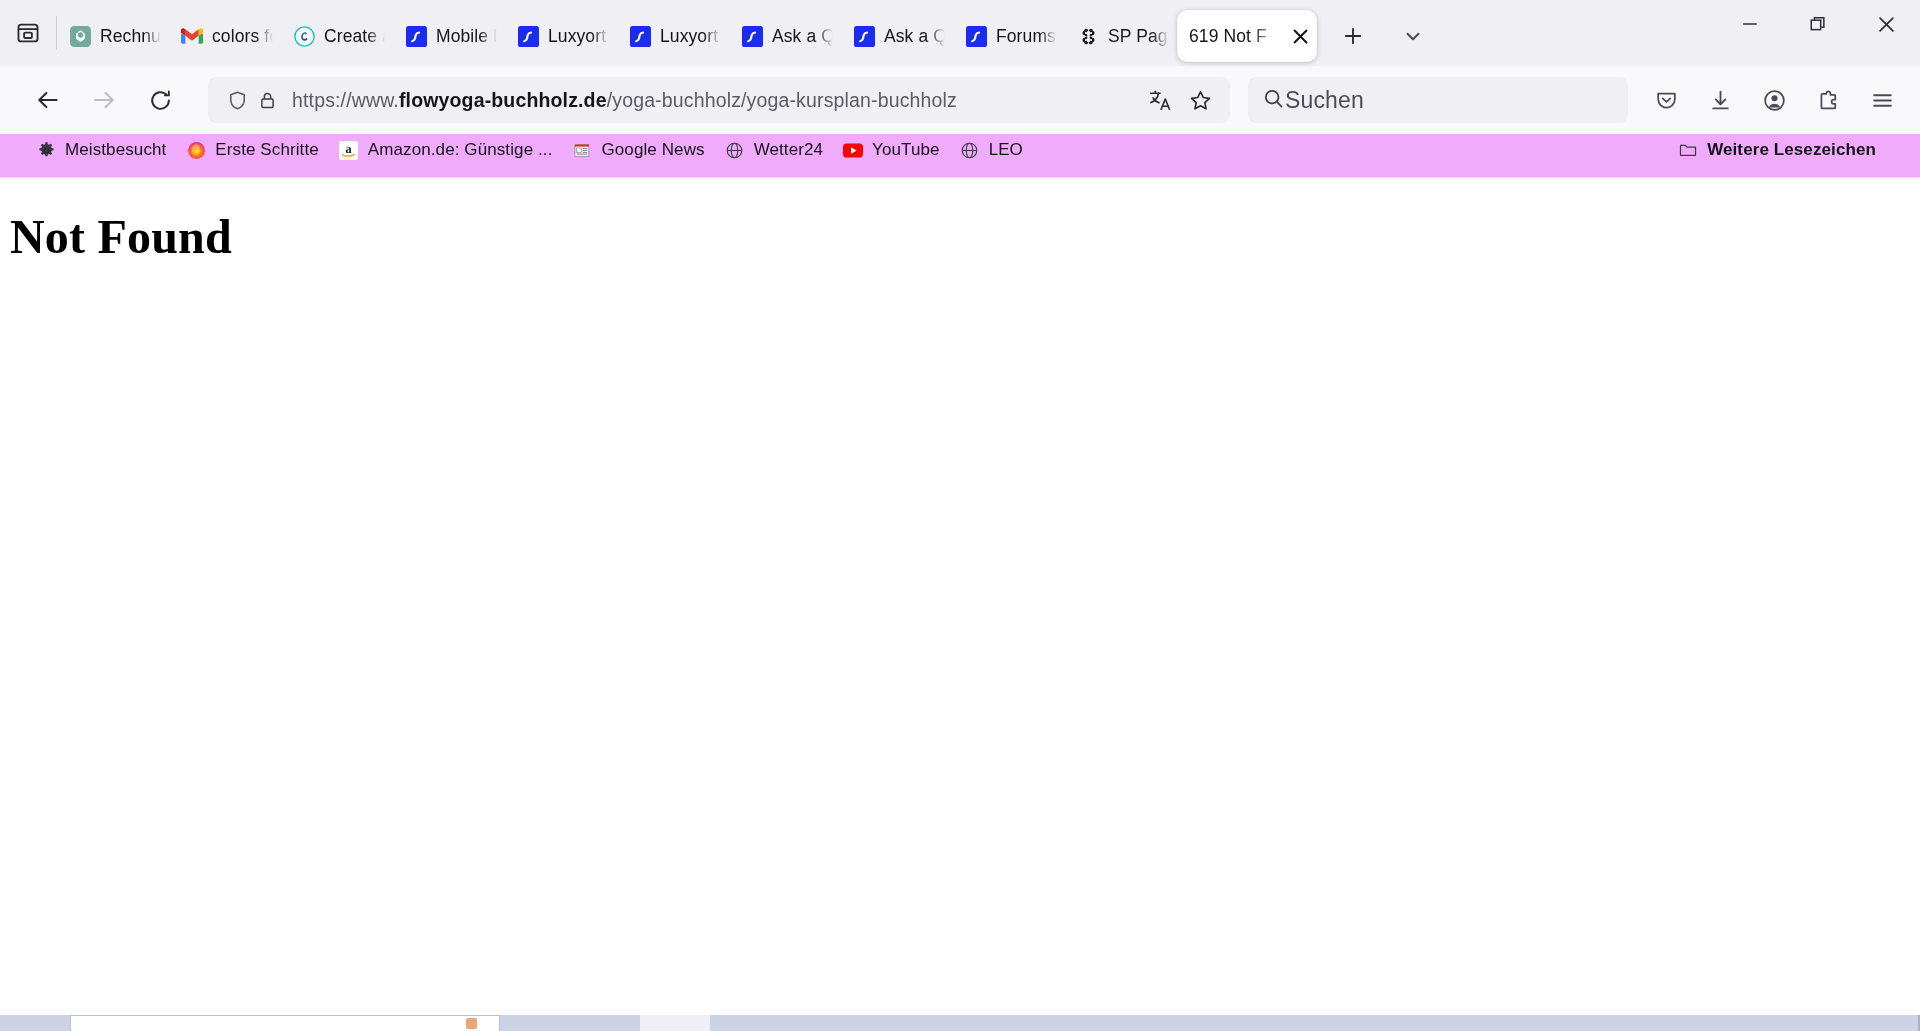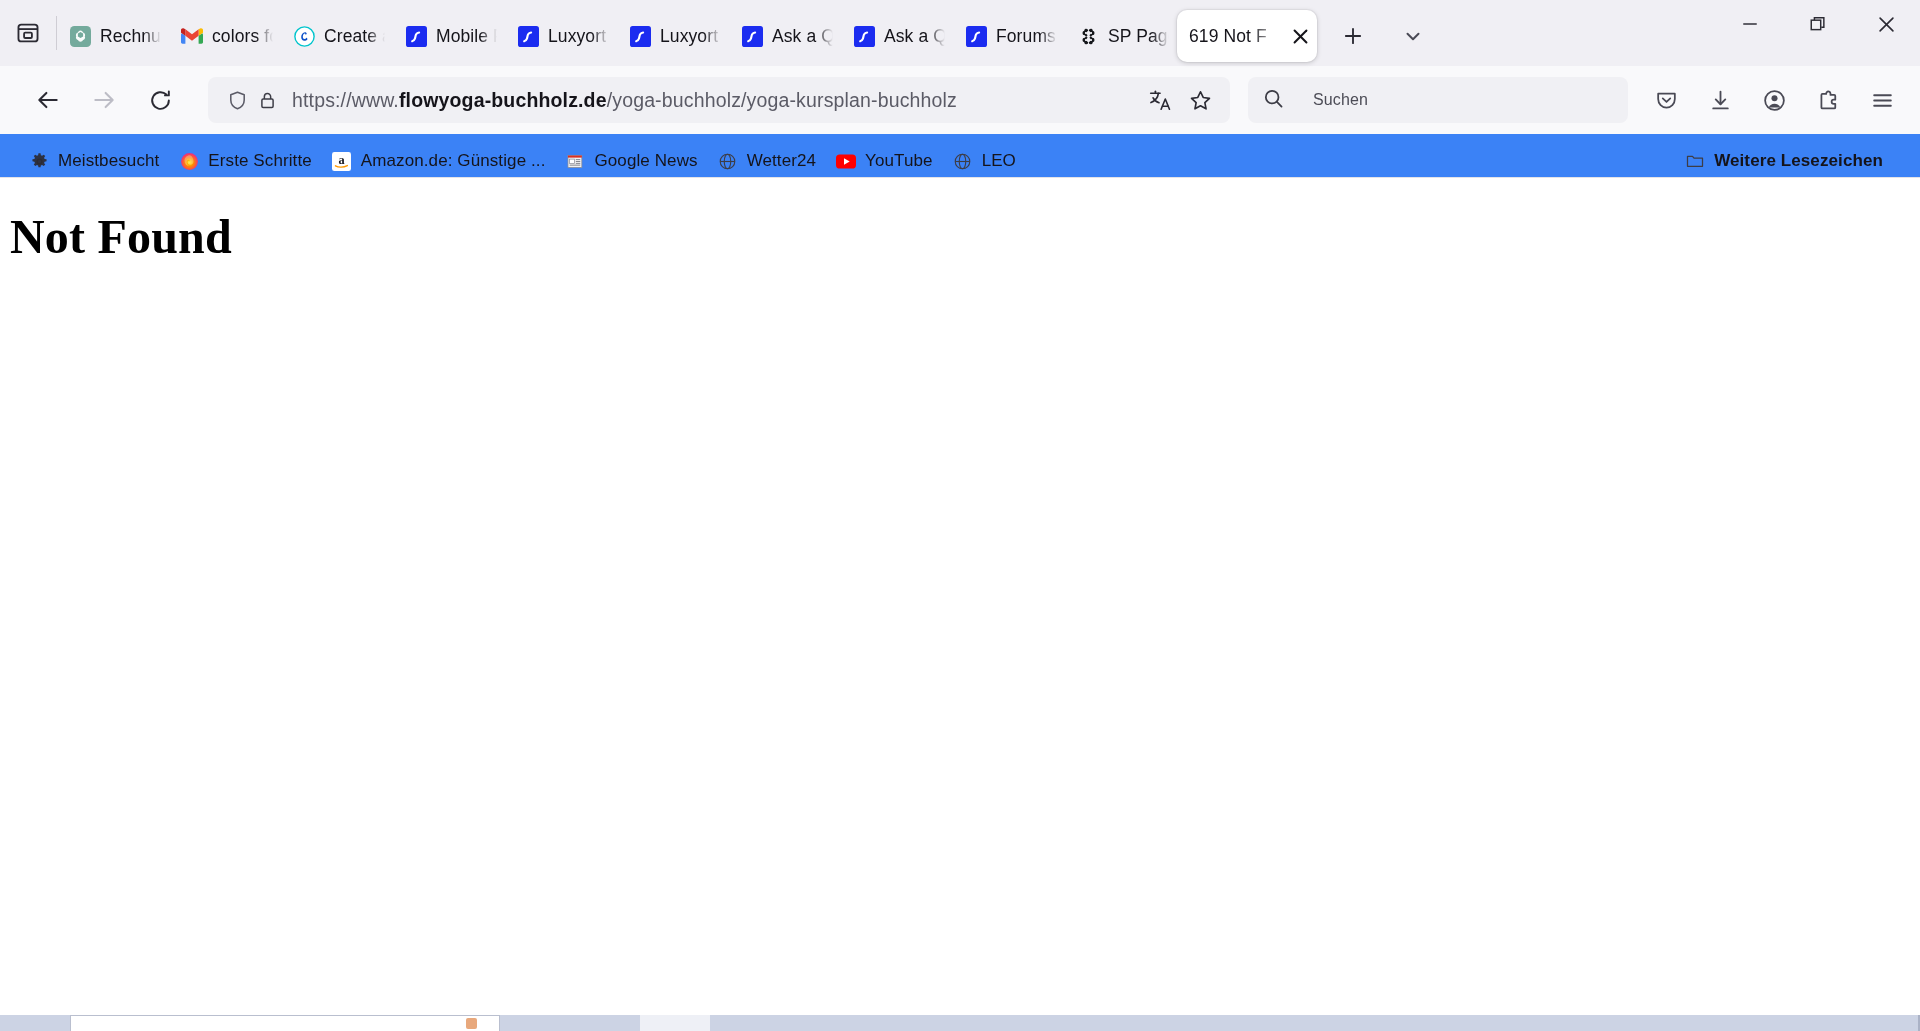--- a/index.html
+++ b/index.html
@@ -139,32 +139,32 @@
   .urlbar .right-ic { width: 40px; height: 40px; display:flex; align-items:center; justify-content:center; flex:0 0 40px;}
 
   .searchbar {
     width: 380px; flex: 0 0 380px;
     height: 46px;
     background: #f0f0f4;
     border-radius: 8px;
     display:flex; align-items:center;
     padding: 0 14px;
   }
-  .search-ph { font-size: 16px; color: #4c4c56; margin-left: 28px; letter-spacing:.15px;}
+  .search-ph { font-size: 23px; color: #4c4c56; margin-left: 0; letter-spacing:.15px;}
 
   .toolbar-right { display:flex; align-items:center; margin-left: 14px; gap: 6px; }
   .tbtn { width:48px; height:48px; display:flex; align-items:center; justify-content:center; border-radius:6px; flex:0 0 48px;}
 
   
   .bookmarks {
     height: 44px; flex:0 0 44px;
-    background: #3b82f6;
+    background: #f0abfc;
     border-bottom: 1px solid #e3e3e8;
-    display:flex; align-items:flex-end;
-    padding: 0 20px;
+    display:flex; align-items:flex-start;
+    padding: 0 27px;
   }
   .bm {
     display:flex; align-items:center;
     height: 32px;
     padding: 0 9px;
     border-radius: 5px;
     margin-right: 2px;
   }
   .bm-ic { width:20px; height:20px; display:flex; align-items:center; justify-content:center; flex:0 0 20px; }
   .bm-label { font-size: 17px; color: #15141a; margin-left: 9px; white-space:nowrap; letter-spacing:.1px;}

